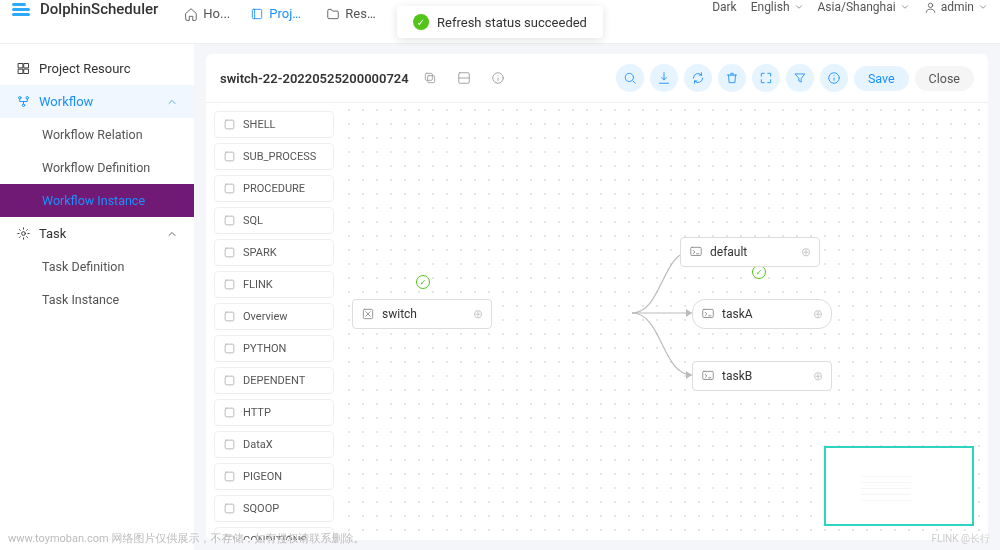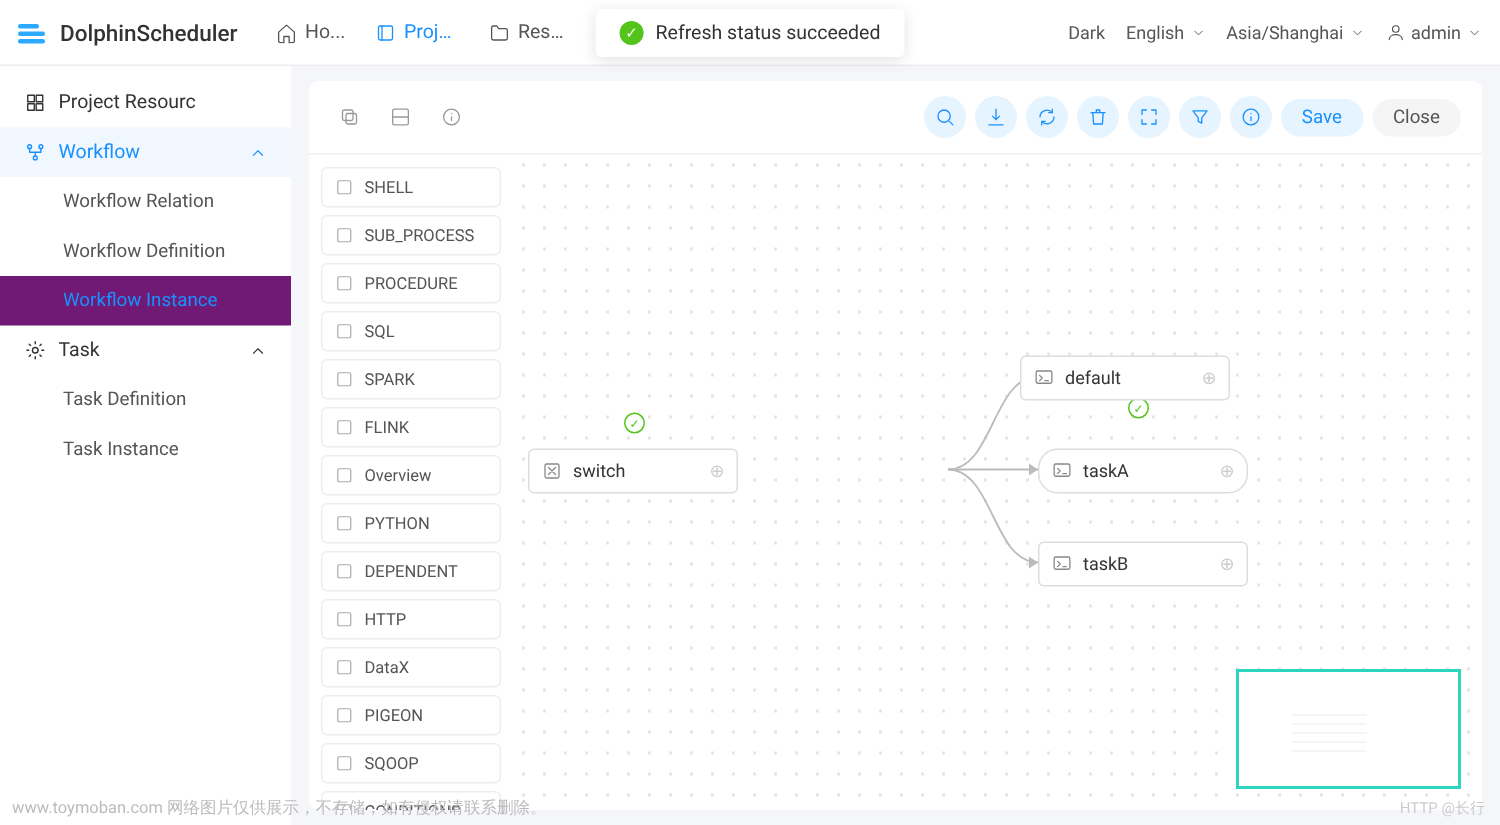--- a/index.html
+++ b/index.html
@@ -1,20 +1,20 @@
 <!DOCTYPE html>
 <html><head>
 <meta charset="utf-8">
 <style>
 * { margin: 0; padding: 0; box-sizing: border-box; font-family: -apple-system, BlinkMacSystemFont, "Segoe UI", Roboto, sans-serif; }
 body { background: #f5f6fa; font-size: 13px; color: #333; overflow: hidden; }
 .app { display: flex; flex-direction: column; height: 550px; width: 1000px; }
 
 
-.header { height: 44px; background: #fff; border-bottom: 1px solid #eee; display: flex; align-items: center; padding: 0 12px; position: relative; }
+.header { height: 44px; background: #fff; border-bottom: 1px solid #eee; display: flex; align-items: flex-start; padding: 0 12px; position: relative; }
 .logo { display: flex; align-items: center; gap: 6px; font-weight: 500; font-size: 15px; color: #333; margin-right: 18px; }
 .logo-icon { width: 22px; height: 18px; position: relative; }
 .logo-icon::before { content: ""; position: absolute; left: 0; top: 3px; width: 14px; height: 3px; background: #2baaff; border-radius: 2px; }
 .logo-icon::after { content: ""; position: absolute; left: 0; top: 8px; width: 18px; height: 3px; background: #2baaff; border-radius: 2px; box-shadow: 0 5px 0 #2baaff; }
 .nav { display: flex; gap: 4px; flex: 1; }
 .nav-item { display: flex; align-items: center; gap: 5px; padding: 6px 8px; border-radius: 4px; cursor: pointer; color: #555; max-width: 72px; }
 .nav-item.active { color: #1890ff; }
 .nav-item span { white-space: nowrap; overflow: hidden; text-overflow: ellipsis; }
 .nav-icon { width: 14px; height: 14px; flex-shrink: 0; }
 .header-right { display: flex; align-items: center; gap: 14px; color: #555; font-size: 12px; }
@@ -203,20 +203,21 @@
           <span>Task Definition</span>
         </div>
         <div class="side-item sub">
           <span>Task Instance</span>
         </div>
       </div>
 
     <div class="main">
       <div class="card">
         <div class="toolbar">
+          <span class="wf-name">switch-22-20220525200000724</span>
           <div class="tool-icon">
               <svg class="ico" width="14" height="14" viewBox="0 0 24 24">
                 <rect x="8" y="8" width="12" height="12" rx="2"></rect>
                 <rect x="4" y="4" width="12" height="12" rx="2"></rect>
               </svg>
             </div>
           <div class="tool-icon">
               <svg class="ico" width="14" height="14" viewBox="0 0 24 24">
                 <rect x="3" y="3" width="18" height="18" rx="2"></rect>
                 <path d="M3 12h18"></path>
@@ -410,13 +411,13 @@
 
             <div class="minimap"></div>
           </div>
         </div>
       </div>
     </div>
   </div>
 </div>
 
 <div class="footer-text">www.toymoban.com 网络图片仅供展示，不存储，如有侵权请联系删除。</div>
-<div class="footer-right">HTTP @长行</div>
+<div class="footer-right">FLINK @长行</div>
 
 </body></html>

